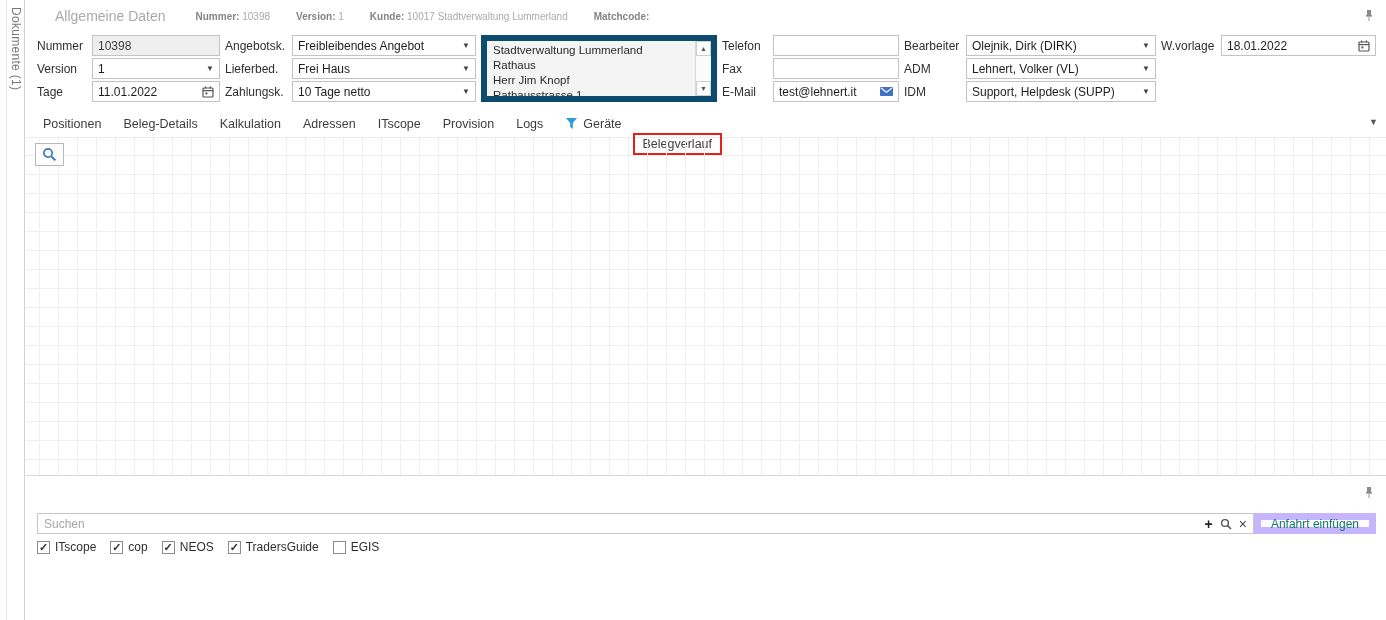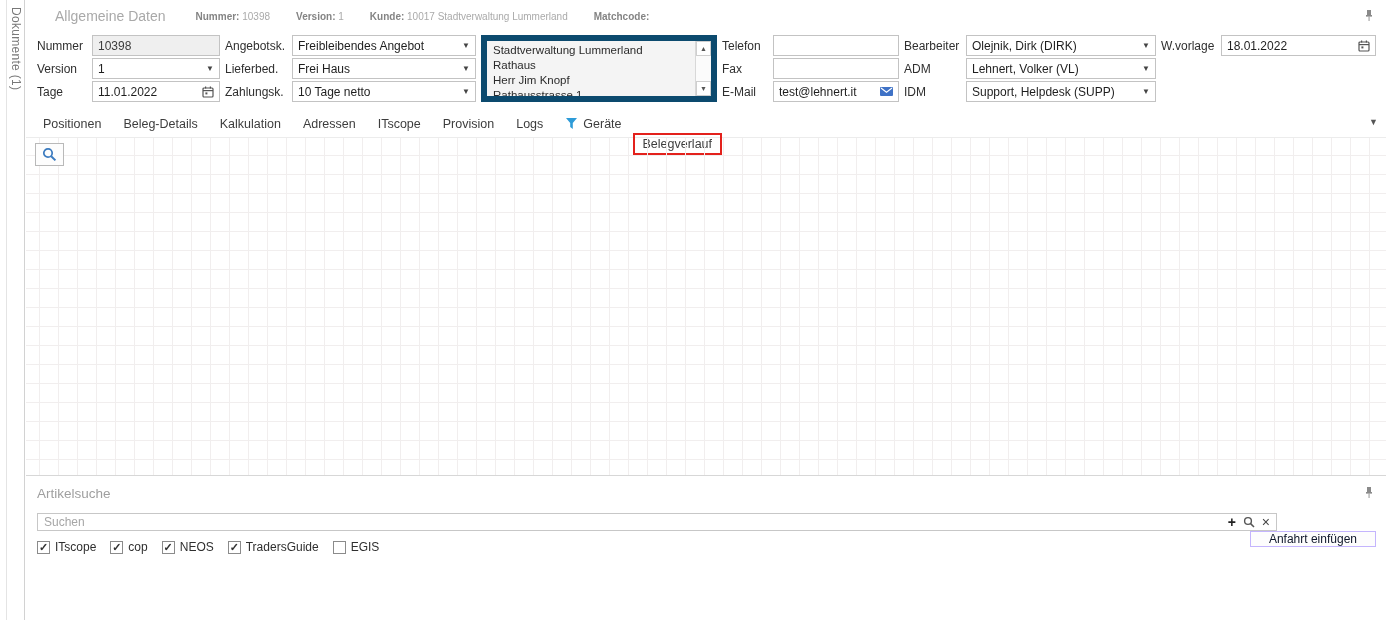--- a/index.html
+++ b/index.html
@@ -59,28 +59,28 @@
     background-size:19px 19px; background-position:-6px -2px; }
   .zoom-btn { position:absolute; left:9px; top:5px; width:29px; height:23px; background:#fdfdfd;
     border:1px solid #b9b9b9; display:flex; align-items:center; justify-content:center; }
   .node { position:absolute; left:620px; top:146px; background:#ff9900; border:3px solid #ee1111;
           color:#111; font-size:15px; padding:8px 13px; white-space:nowrap; }
 
   
   .artikel { position:relative; border-top:1px solid #d7d7d7; height:223px; background:#fff; }
   .art-title { font-size:13.5px; color:#9f9f9f; padding:10px 0 0 11px; }
   .art-pin { position:absolute; right:12px; top:10px; }
-  .search-row { position:absolute; left:11px; top:37px; right:10px; height:21px; display:flex;flex-direction:column; }
+  .search-row { position:absolute; left:11px; top:37px; right:10px; height:21px; display:flex; }
   .search-box { width:1240px; border:1px solid #c7c7c7; display:flex; align-items:center; padding:0 6px; }
   .search-box input { flex:1; border:0; outline:0; font-size:12px; color:#333; background:transparent; }
   .sicon { display:flex; align-items:center; margin-left:7px; color:#444; }
   .sicon.plus::before { content:"+"; font-size:14px; font-weight:bold; color:#222; }
   .sicon.close::before { content:"\00d7"; font-size:14px; color:#444; }
-  .insert-btn { margin-left:auto; border:1px solid #c4b5fd; background:#fdfdfd; font-size:12px; color:#0f172a;
-                padding:0 18px; display:flex; align-items:center; white-space:nowrap; }
+  .insert-btn { margin-left:auto; border:7px solid #c4b5fd; background:#fdfdfd; font-size:12px; color:#0f766e;
+                padding:0 10px; display:flex; align-items:center; white-space:nowrap; }
   .src-row { position:absolute; left:11px; top:64px; display:flex; align-items:center; gap:14px; }
   .src { display:flex; align-items:center; gap:5px; font-size:12px; color:#2f2f2f; }
   .cb { width:13px; height:13px; border:1px solid #8b8b8b; background:#fff; display:flex;
         align-items:center; justify-content:center; font-size:11px; color:#333; line-height:1; }
   .cb.on::after { content:"\2713"; font-weight:bold; }
 
   svg { display:block; }
 </style>
 </head>
 <body>
@@ -251,21 +251,20 @@
         <span>
             <svg width="15" height="15" viewBox="0 0 15 15">
               <circle cx="6" cy="6" r="4.2" fill="none" stroke="#3a7abf" stroke-width="1.7"></circle>
               <line x1="9.2" y1="9.2" x2="13.4" y2="13.4" stroke="#3a7abf" stroke-width="2"></line>
             </svg>
           </span>
       </div>
     </div>
 
     <div class="artikel">
-      <div class="art-title">Artikelsuche</div>
       <span class="art-pin">
         <svg width="10" height="13" viewBox="0 0 10 13">
             <rect x="3" y="1" width="4" height="5" fill="#8a8a8a"></rect>
             <rect x="2" y="6" width="6" height="1.6" fill="#8a8a8a"></rect>
             <rect x="4.6" y="7.6" width="0.9" height="4.4" fill="#8a8a8a"></rect>
           </svg>
       </span>
       <div class="search-row">
         <div class="search-box">
           <input placeholder="Suchen" style="">

